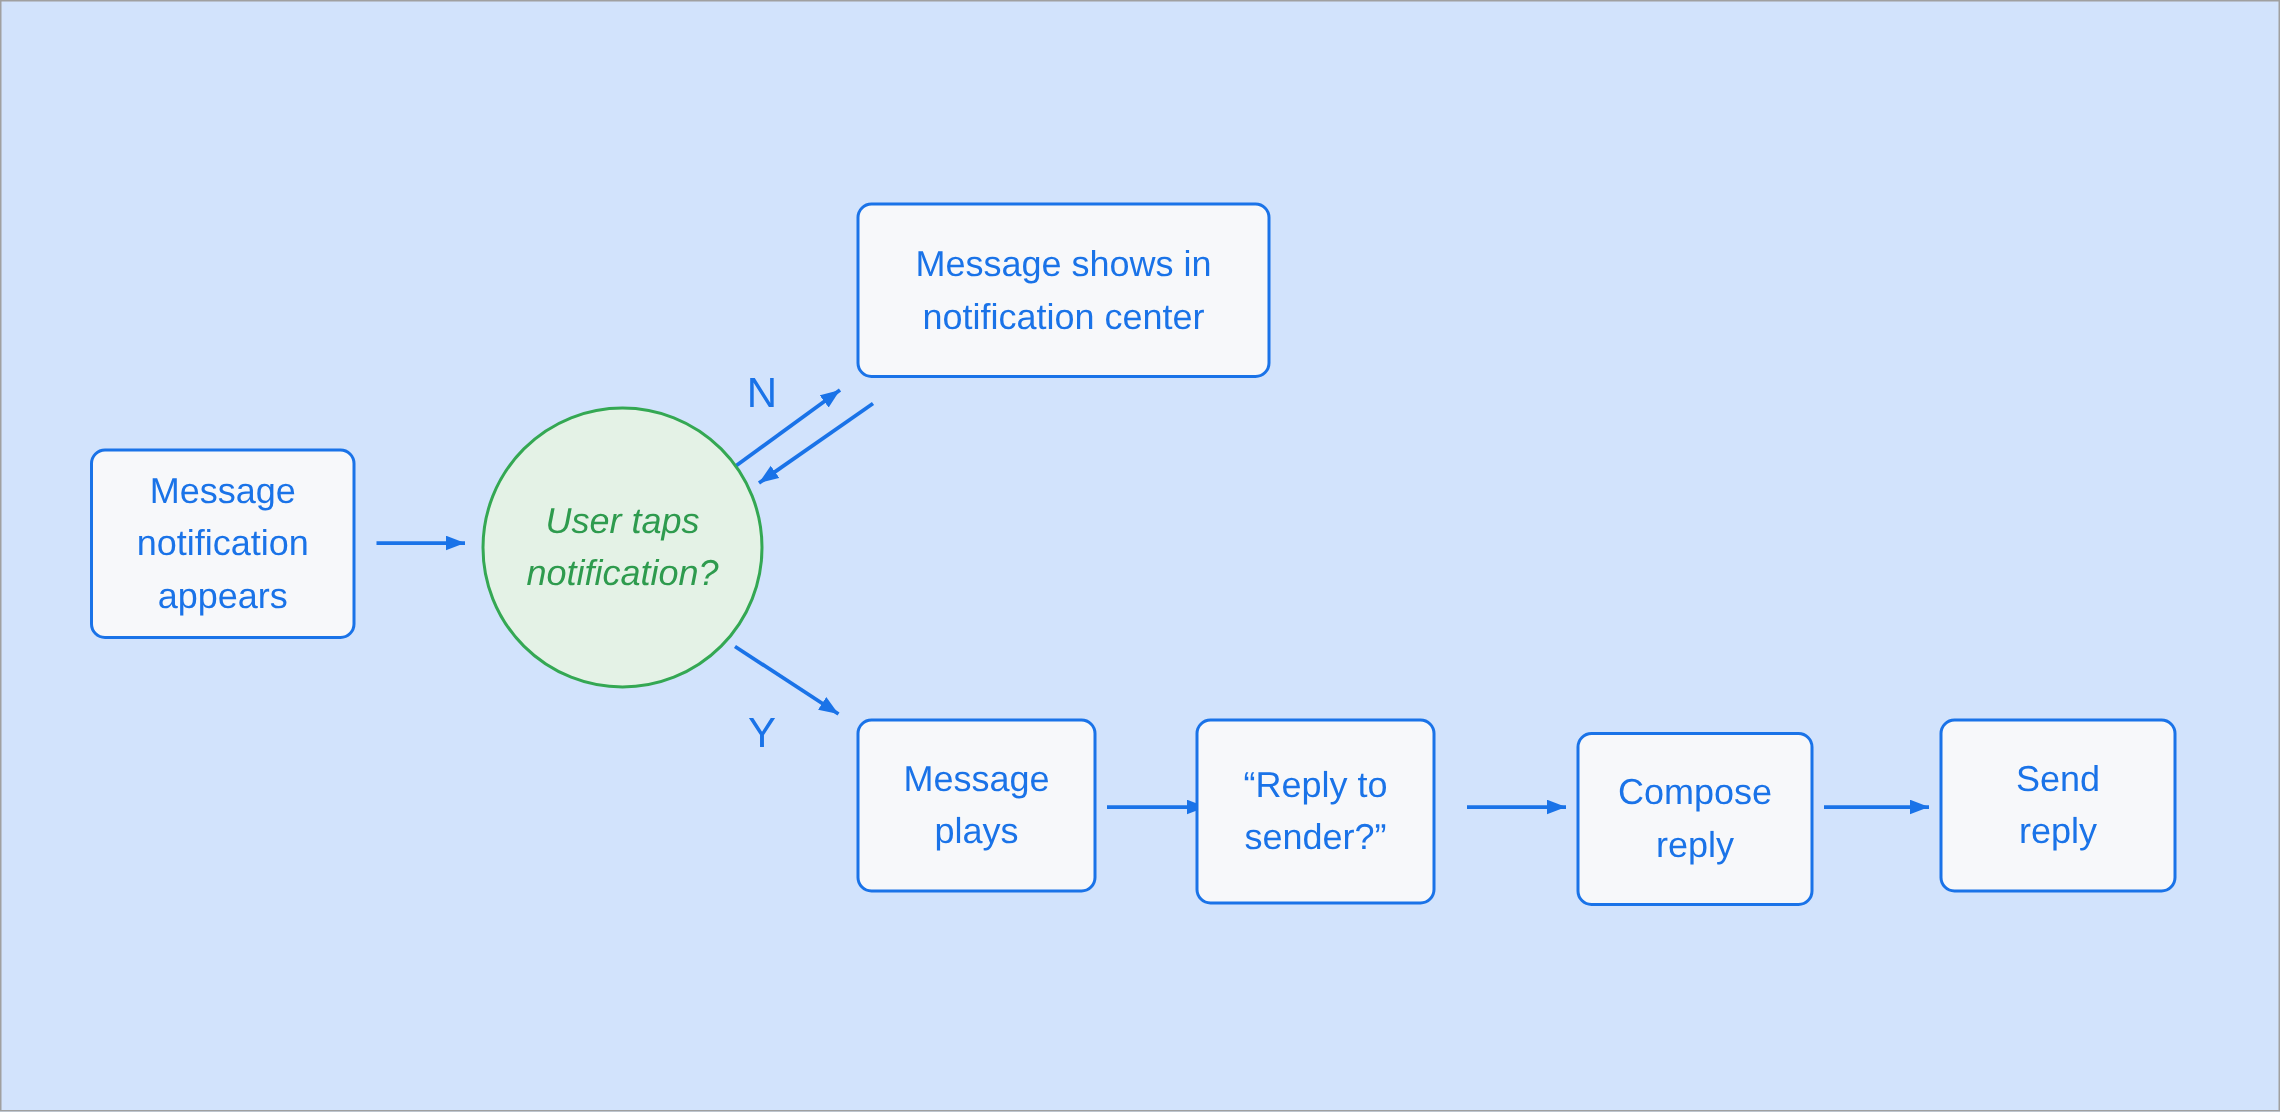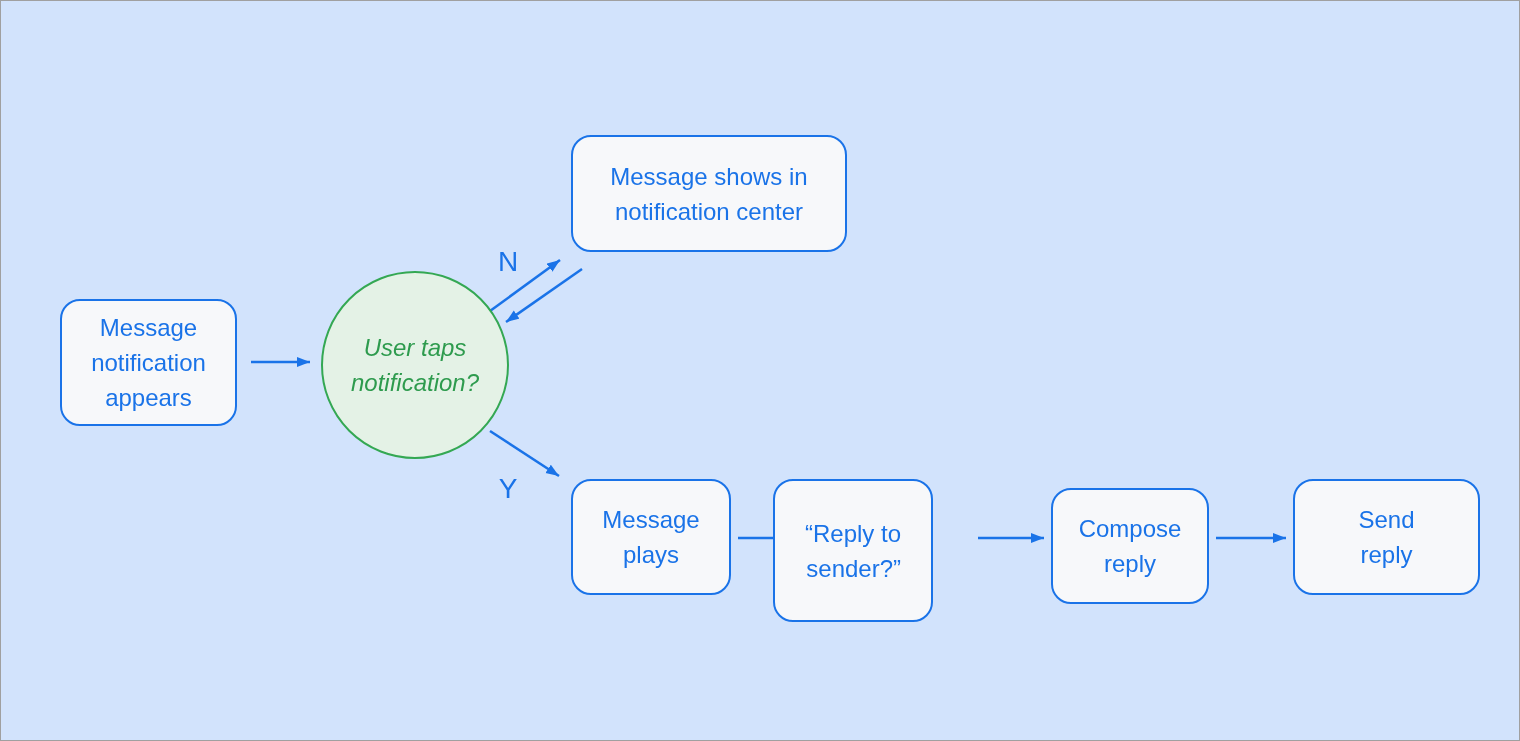--- a/index.html
+++ b/index.html
@@ -40,21 +40,21 @@
     text-align: center;
   }
   .node .label {
     white-space: pre-line;
     font-size: 24px;
     line-height: 35px;
   }
   .box {
     background: var(--node_fill, #f7f8fa);
     border: 2px solid var(--blue, #1a73e8);
-    border-radius: 20px;
+    border-radius: 10px;
     color: var(--blue, #1a73e8);
   }
   .circle {
     background: var(--decision_fill, #e4f2e6);
     border: 2.5px solid var(--green, #34a853);
     border-radius: 50%;
     color: var(--green_text, #2e9b4e);
   }
   .edge-label {
     position: absolute;
@@ -62,23 +62,23 @@
     text-align: center;
     font-size: 28px;
     line-height: 30px;
     color: var(--blue, #1a73e8);
   }
   
   #node-start              { left: 59px;   top: 298px; width: 177px; height: 127px; }
   #node-decision           { left: 320px;  top: 270px; width: 188px; height: 188px; font-style: italic; }
   #node-notification-center{ left: 570px;  top: 134px; width: 276px; height: 117px; }
   #node-message-plays      { left: 570px;  top: 478px; width: 160px; height: 116px; }
-  #node-reply-prompt       { left: 772px;  top: 478px; width: 160px; height: 143px; text-align: right; }
+  #node-reply-prompt       { left: 796px;  top: 478px; width: 160px; height: 124px; }
   #node-compose-reply      { left: 1050px; top: 487px; width: 158px; height: 116px; }
-  #node-send-reply         { left: 1292px; top: 478px; width: 187px; height: 116px; }
+  #node-send-reply         { left: 1292px; top: 478px; width: 158px; height: 116px; }
   #edge-label-n            { left: 487px;  top: 246px; }
   #edge-label-y            { left: 487px;  top: 473px; }
 </style>
 </head>
 <body>
 
 <div class="canvas">
 
   <svg class="edges" viewBox="0 0 1520 741" xmlns="http://www.w3.org/2000/svg">
     <defs>

